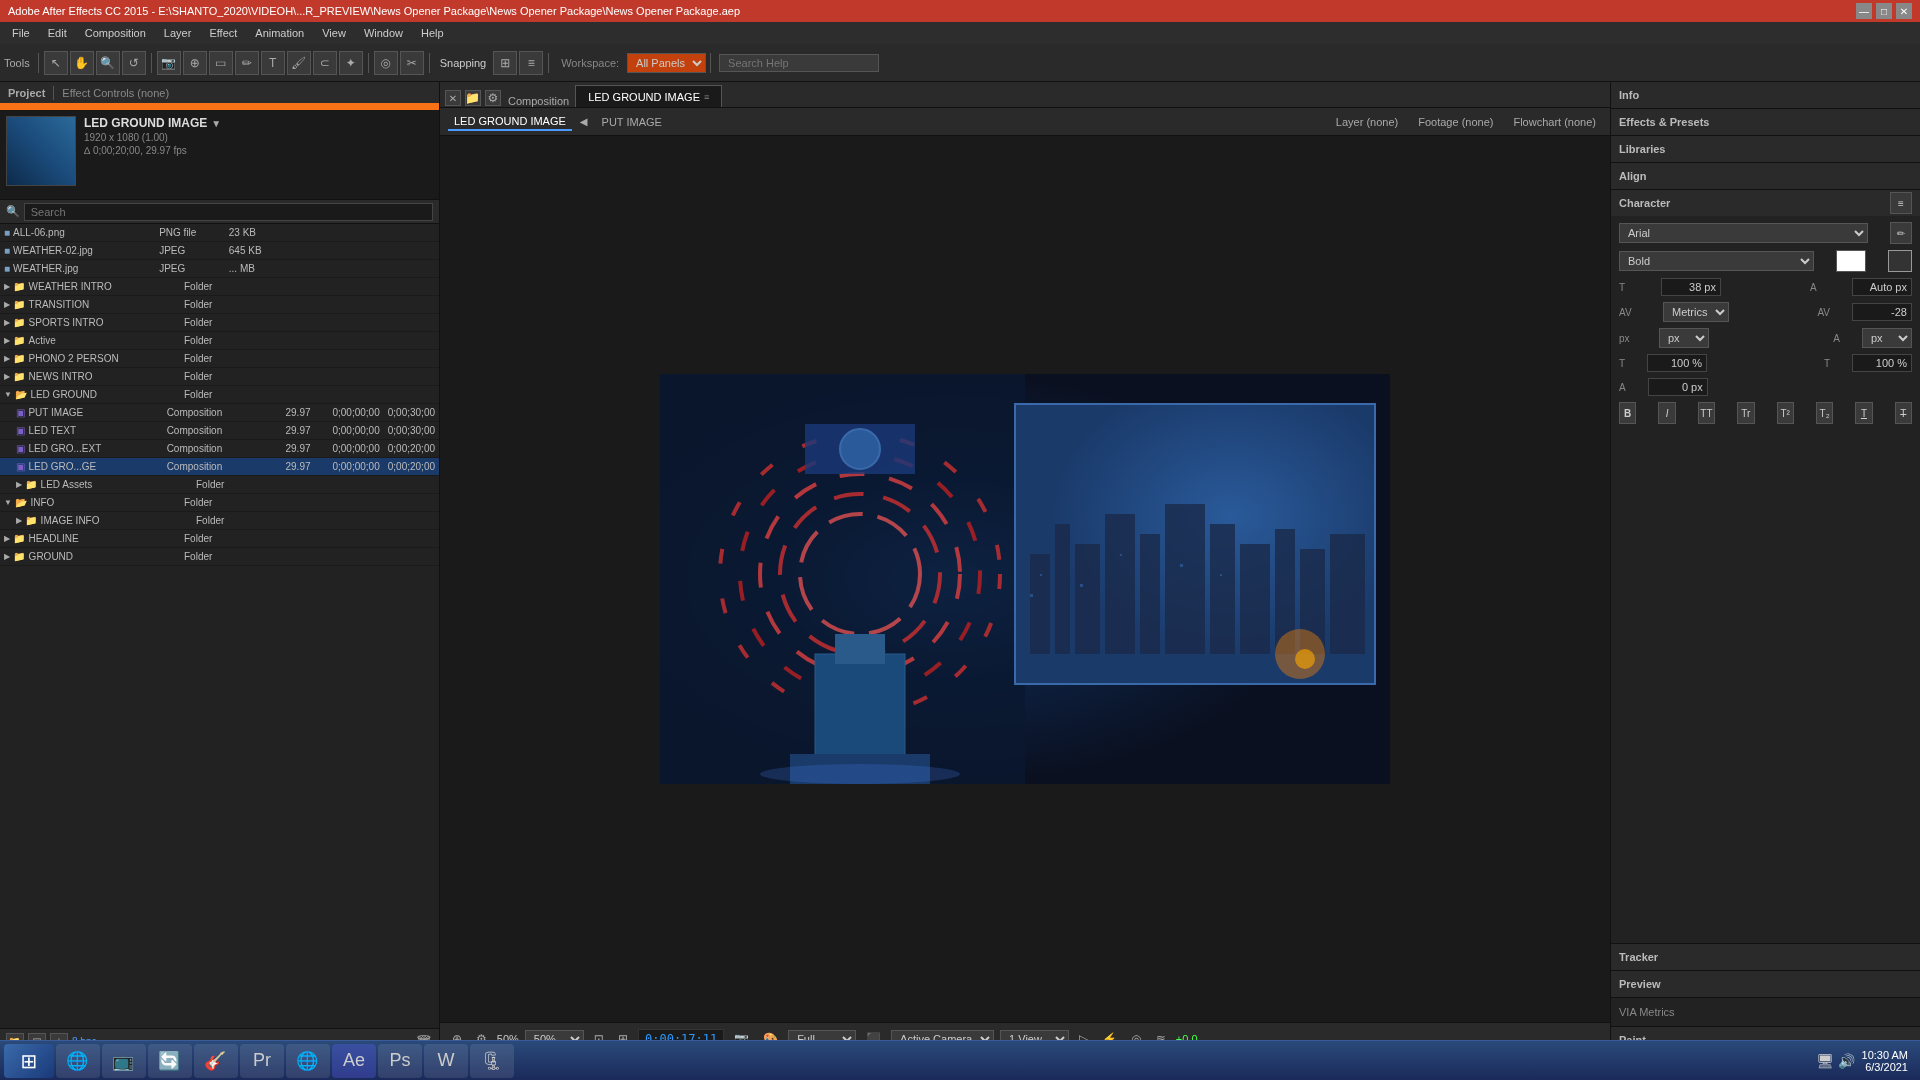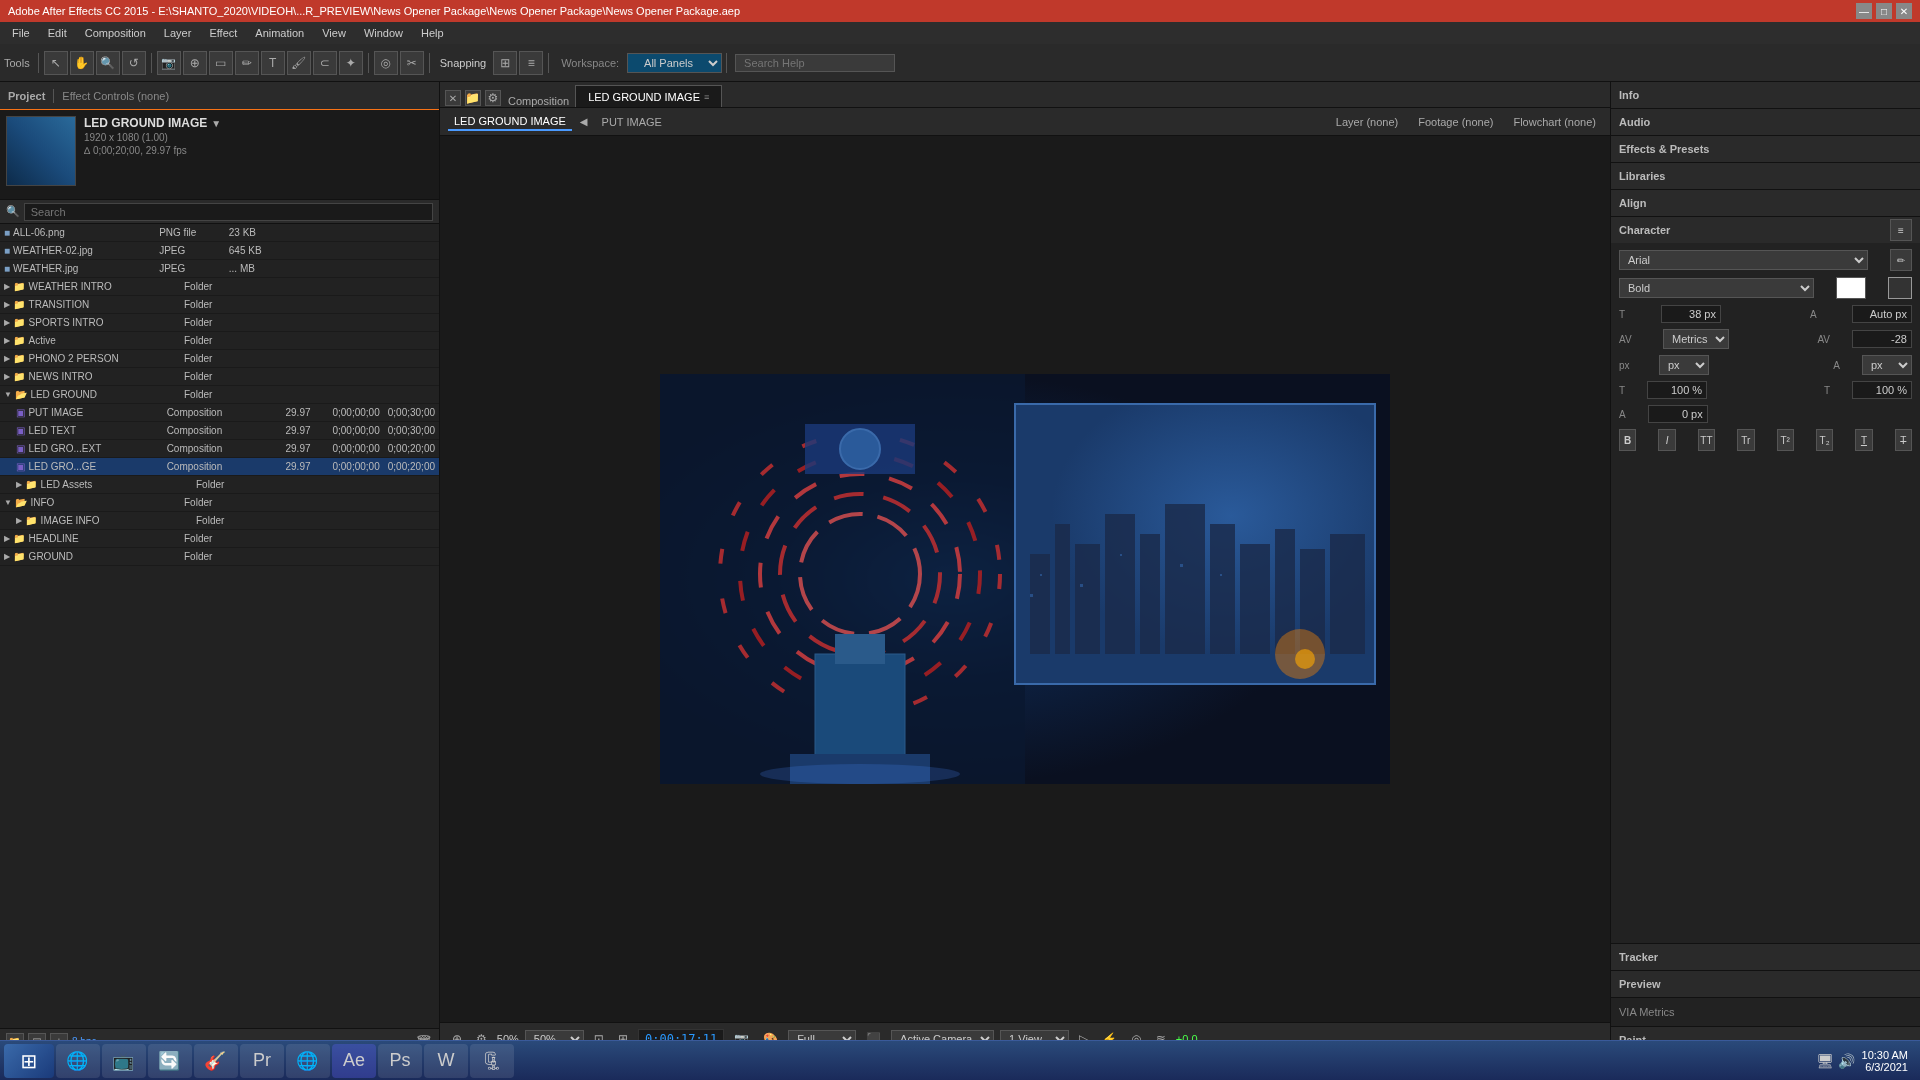--- a/index.html
+++ b/index.html
@@ -87,25 +87,25 @@
       height: 20px;
       background: #555;
       margin: 0 4px;
     }
     .snapping-label {
       color: #ccc;
       font-size: 11px;
       margin: 0 6px;
     }
     .workspace-select {
-      background: #0c4a6e;
+      background: #c2410c;
       border: 1px solid #555;
       color: #ccc;
       font-size: 11px;
-      padding: 2px 12px;
+      padding: 2px 4px;
       margin-left: 8px;
     }
     .search-help {
       background: #3a3a3a;
       border: 1px solid #555;
       color: #888;
       font-size: 11px;
       padding: 2px 8px;
       margin-left: 4px;
     }
@@ -127,21 +127,21 @@
       flex-direction: column;
     }
 
     
     #project-header {
       height: 28px;
       background: #2a2a2a;
       display: flex;
       align-items: center;
       padding: 0 8px;
-      border-bottom: 1px solid #f97316;
+      border-bottom: 7px solid #f97316;
       gap: 8px;
     }
     .project-label {
       font-size: 11px;
       color: #aaa;
       font-weight: bold;
     }
     .separator-v {
       width: 1px;
       height: 14px;
@@ -1058,25 +1058,20 @@
   </div>
 
   <div id="right-panel">
 
     <div class="right-section" id="info-section">
       <div class="right-section-header">
         <span>Info</span>
       </div>
     </div>
 
-    <div class="right-section" id="audio-section">
-      <div class="right-section-header">
-        <span>Audio</span>
-      </div>
-    </div>
 
     <div class="right-section" id="effects-presets-section">
       <div class="right-section-header">
         <span>Effects &amp; Presets</span>
       </div>
     </div>
 
     <div class="right-section" id="libraries-section">
       <div class="right-section-header">
         <span>Libraries</span>

